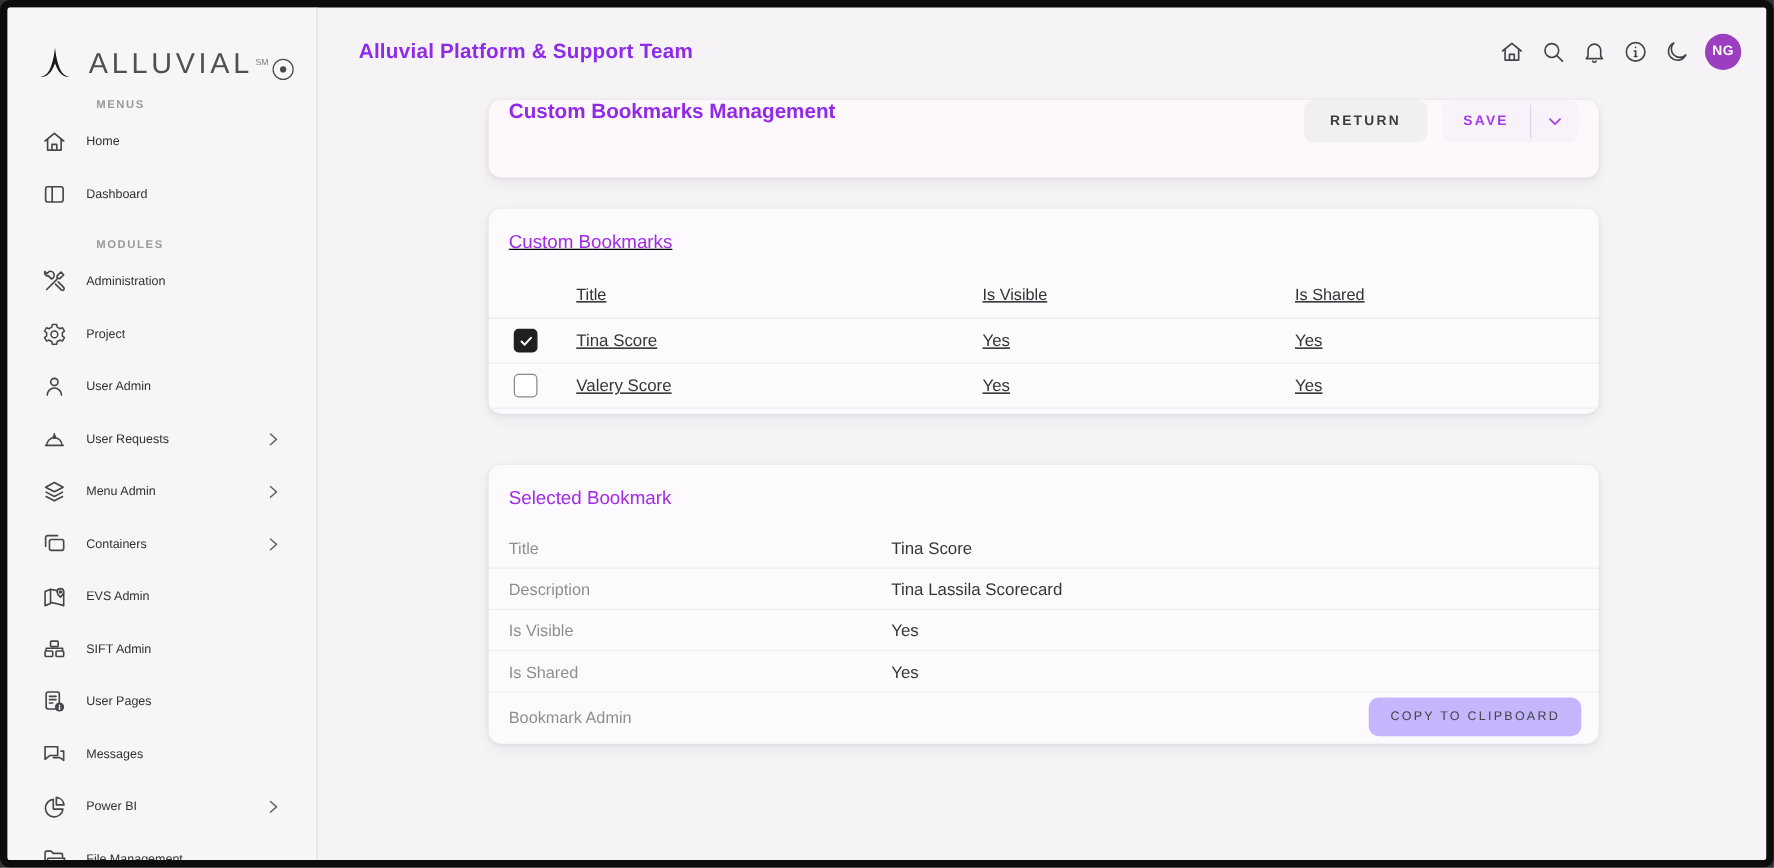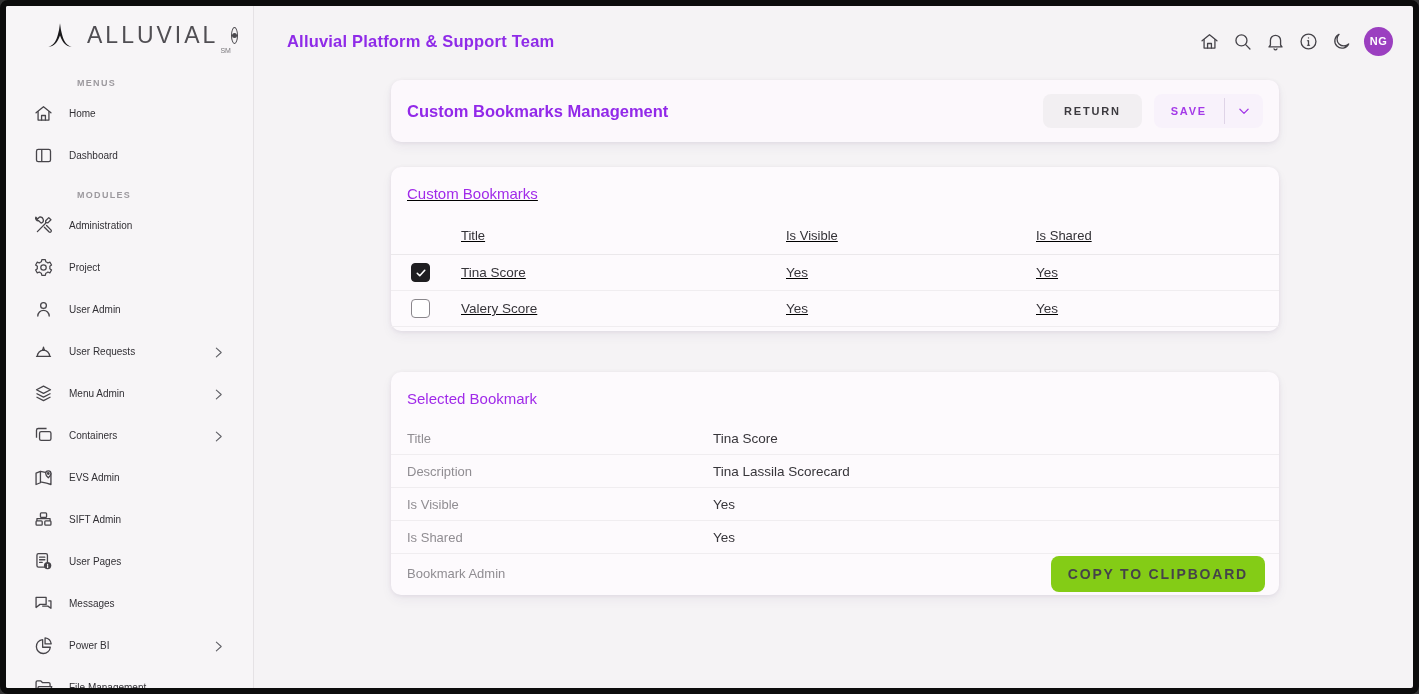--- a/index.html
+++ b/index.html
@@ -2,21 +2,21 @@
 <html><head>
 <meta charset="utf-8">
 <style>
   * { margin:0; padding:0; box-sizing:border-box; }
   html,body { width:1419px; height:694px; background:#333; font-family:"Liberation Sans","DejaVu Sans",sans-serif; }
   .frame { position:relative; width:1419px; height:694px; border:6px solid #0c0c0c; border-radius:8px;
            background:#f5f3f5; display:flex; overflow:hidden; }
 
   
   .sidebar { width:248px; flex:0 0 248px; background:#f7f5f7; border-right:1px solid #e5e2e5; overflow:hidden; }
-  .sidebar-header { height:58px; display:flex; align-items:center; padding:0 18px 0 40px; }
+  .sidebar-header { height:58px; display:flex; align-items:flex-end; padding:0 18px 0 24px; }
   .logo-mark { width:28px; height:28px; color:#1a191b; flex:none; }
   .brand { margin-left:13px; font-size:23px; letter-spacing:3px; color:#504e53; font-weight:400; }
   .brand-suffix { font-size:7px; color:#7a787c; align-self:flex-end; margin:0 0 10px 2px; }
   .collapse-toggle { margin-left:auto; width:17px; height:17px; border:1.5px solid #4c4a4f; border-radius:50%;
                      display:flex; align-items:center; justify-content:center; cursor:pointer; }
   .collapse-toggle .dot { width:5px; height:5px; border-radius:50%; background:#4c4a4f; }
 
   .section-label { font-size:9px; letter-spacing:1.3px; color:#9c999e; font-weight:700;
                    margin:14px 0 2px 27px; height:12px; text-transform:uppercase;padding-left:44px; }
   .nav-item { height:42px; display:flex; align-items:center; padding:0 28px 0 27px; cursor:pointer; }
@@ -33,21 +33,21 @@
   .tb-icon { width:21px; height:21px; color:#454349; cursor:pointer; display:flex; }
   .tb-icon svg { width:100%; height:100%; }
   .avatar { width:29px; height:29px; border-radius:50%; background:#9b3fc0; color:#fff; font-size:11px;
             font-weight:700; display:flex; align-items:center; justify-content:center; letter-spacing:.5px; cursor:pointer; }
 
   .content { margin-left:137px; width:888px; padding-top:10px; }
   .card { background:#fdfafd; border-radius:10px;
           box-shadow:0 1px 4px rgba(60,30,90,.08), 0 5px 12px rgba(60,30,90,.05); }
 
   
-  .page-header-card { height:62px; display:flex; align-items:center; justify-content:space-between;
+  .page-header-card { height:62px; display:flex; align-items:flex-start; justify-content:space-between;
                       padding:0 16px; margin-bottom:25px; background:#fcf8fc; }
   .ph-title { font-size:16.5px; font-weight:700; color:#9229e9; }
   .ph-actions { display:flex; align-items:center; gap:12px; }
   .btn-return { background:#f2eff2; border:none; border-radius:8px; padding:11px 21px; font-size:11px;
                 letter-spacing:1.8px; color:#3c3a3f; font-weight:700; cursor:pointer;
                 font-family:inherit; }
   .save-split { display:flex; align-items:center; background:#f8f2fb; border-radius:8px; }
   .btn-save { background:transparent; border:none; padding:11px 17px; font-size:11px; letter-spacing:1.8px;
               color:#a43ae8; font-weight:700; cursor:pointer; font-family:inherit; }
   .save-divider { width:1px; height:26px; background:#dfd4e7; }
@@ -68,22 +68,22 @@
   .checkbox.checked { background:#1f1e21; border-color:#1f1e21; }
   .checkbox.checked svg { display:block; }
 
   
   .selected-card { padding-bottom:2px; }
   .field-row { display:grid; grid-template-columns:306px 1fr auto; align-items:center; min-height:33px;
                padding:0 14px 0 16px; border-bottom:1px solid #f0edf0; }
   .field-row:last-child { border-bottom:none; min-height:39px; }
   .field-label { color:#908d92; font-size:13px; }
   .field-value { color:#37353a; font-size:13.5px; }
-  .btn-copy { background:#84cc16; border:none; border-radius:8px; padding:10px 17px; font-size:14px;
-              letter-spacing:1.8px; color:#454349; font-weight:700; cursor:pointer; font-family:inherit; }
+  .btn-copy { background:#c4b5fd; border:none; border-radius:8px; padding:10px 17px; font-size:10px;
+              letter-spacing:1.8px; color:#454349; font-weight:400; cursor:pointer; font-family:inherit; }
 </style>
 </head>
 <body>
 
 <div class="frame">
 
   <aside class="sidebar">
     <div class="sidebar-header">
       <span class="logo-mark">
         <svg viewBox="0 0 24 24" fill="currentColor">

